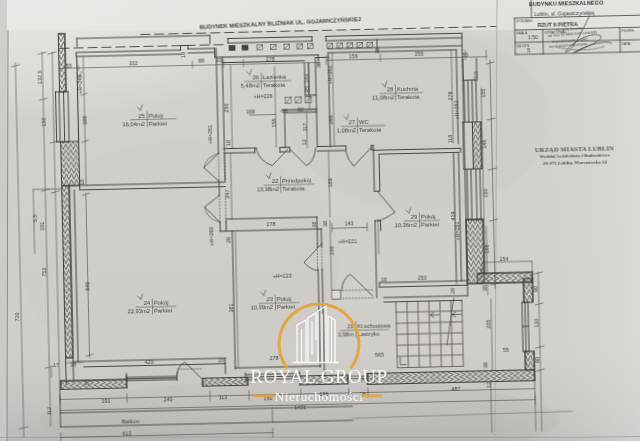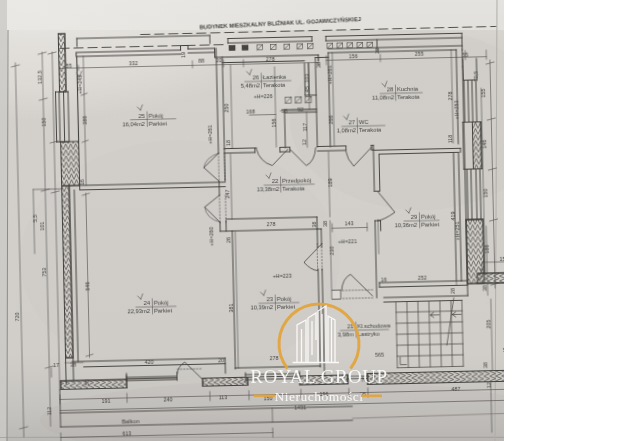--- a/index.html
+++ b/index.html
@@ -1,16 +1,16 @@
 <!DOCTYPE html>
 <html><head>
 <meta charset="utf-8">
 <style>
 html,body{margin:0;padding:0}
-.page{position:relative;width:504px;height:441px;overflow:hidden;
+.page{position:relative;width:640px;height:441px;overflow:hidden;
 background:#d9d6d1;font-family:"Liberation Sans",sans-serif}
 svg text{font-family:"Liberation Sans",sans-serif}
 .dim text, text.dim{font-size:5.4px;fill:#42423f}
 .rm text{font-size:5.8px;fill:#42423f}
 </style>
 </head>
 <body>
 <div class="page">
 <svg width="640" height="441" viewBox="0 0 640 441">
 <defs>

